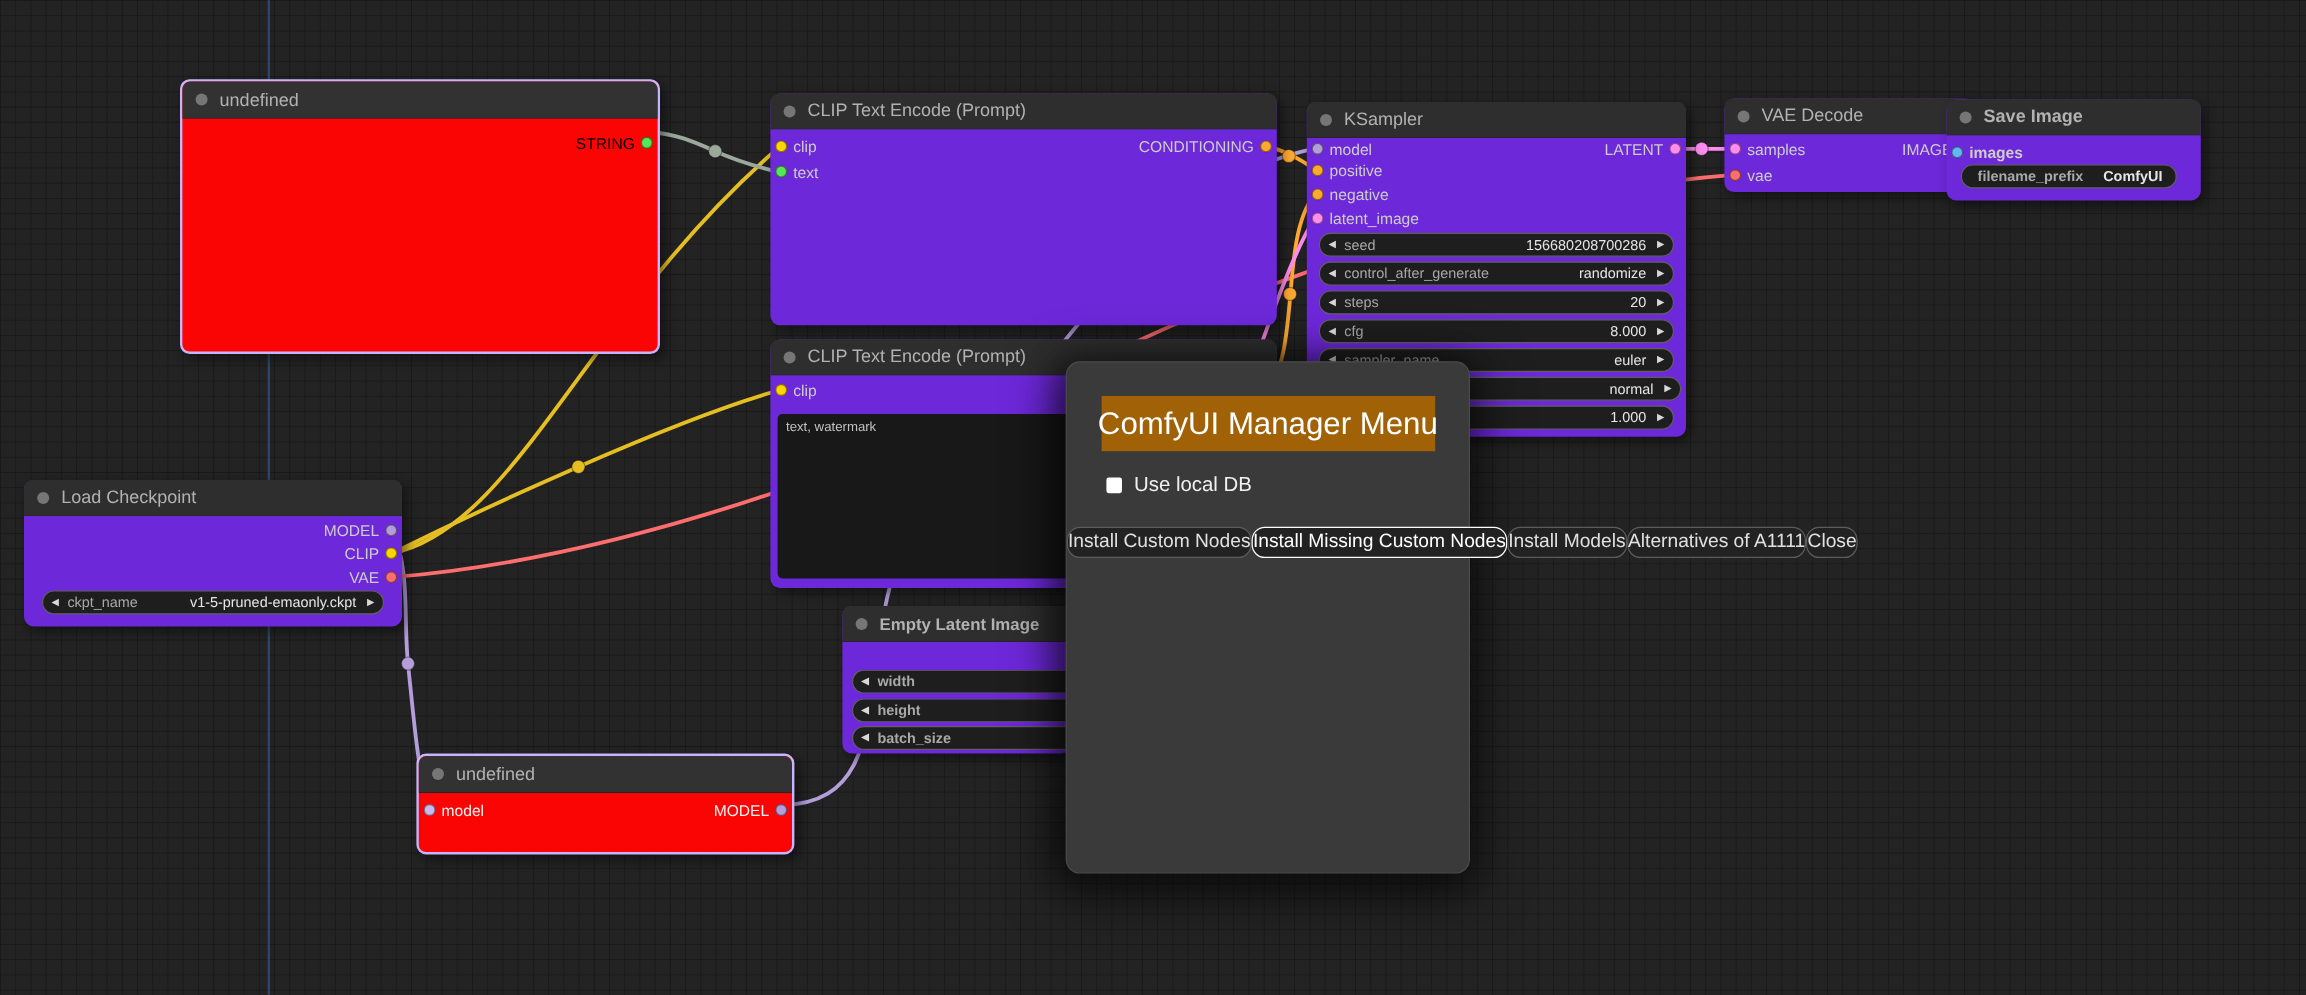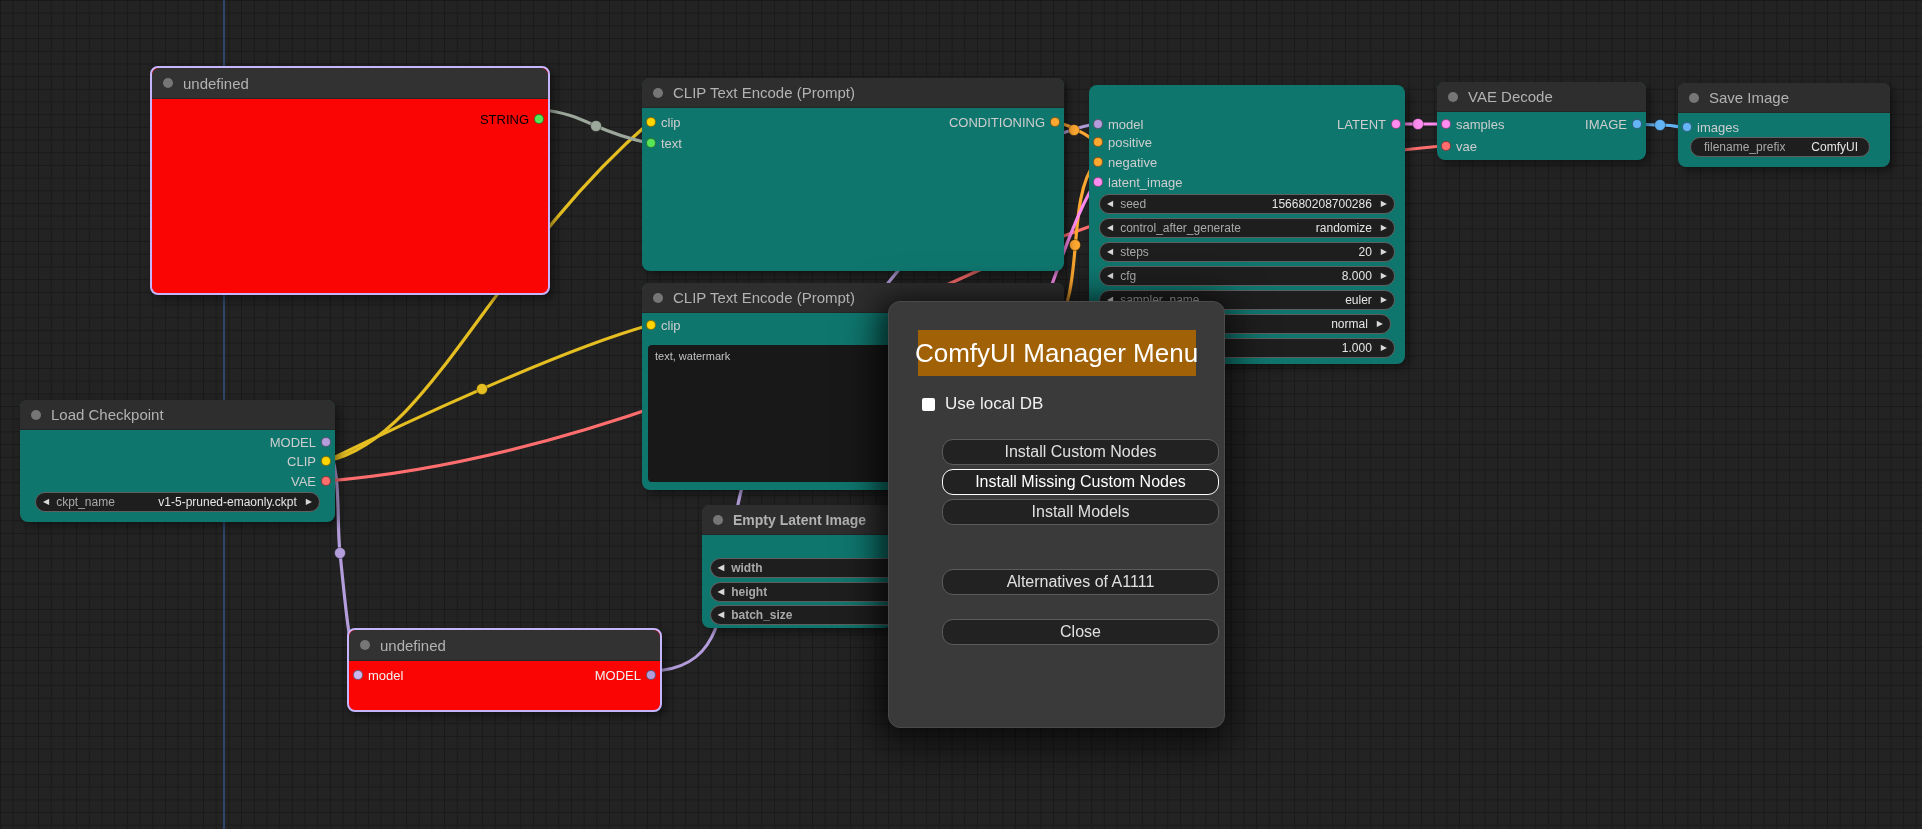--- a/index.html
+++ b/index.html
@@ -9,21 +9,21 @@
     background-color:#232323;
     background-image:
       linear-gradient(#1a1a1a 1px, transparent 1px),
       linear-gradient(90deg,#1a1a1a 1px, transparent 1px);
     background-size:12.7px 12.7px;
   }
   .axis-line{position:absolute;left:223px;top:0;bottom:0;width:2px;background:#2e4c78;opacity:.85;z-index:0;}
   #wires{position:absolute;left:0;top:0;z-index:1;}
 
   
-  .node{position:absolute;z-index:2;background:#0f766e;border-radius:8px;
+  .node{position:absolute;z-index:2;background:#6d28d9;border-radius:8px;
         box-shadow:4px 4px 10px rgba(0,0,0,.45);box-sizing:border-box;}
   .node.red{background:#fb0404;border:2px solid #c4b5fd;}
   .ntitle{height:30px;background:#2e2e2e;border-radius:7px 7px 0 0;display:flex;align-items:center;
           padding:0 11px;color:#b2b2b2;font-size:15px;border-bottom:1px solid #262626;box-sizing:border-box;}
   .node.red .ntitle{background:#323232;height:31px;}
   .tdot{width:10px;height:10px;border-radius:50%;background:#767676;margin-right:10px;flex:0 0 auto;}
   .row{position:absolute;left:0;right:0;height:18px;display:flex;align-items:center;font-size:13px;color:#cdcdcd;}
   .sdot{position:absolute;width:10px;height:10px;border-radius:50%;box-sizing:border-box;border:1px solid rgba(0,0,0,.45);}
   .sdot.l{left:4px;top:4px;}
   .sdot.r{right:4px;top:4px;}
@@ -50,21 +50,21 @@
 
   
   .dialog{position:absolute;left:888px;top:301px;width:337px;height:427px;z-index:3;
           background:#3a3a3a;border:1px solid #4a4a4a;border-radius:12px;box-sizing:border-box;
           box-shadow:0 10px 40px 10px rgba(0,0,0,.55), -6px 0 25px rgba(0,0,0,.4);}
   .dlg-title{width:278px;height:46px;margin:28px auto 0;background:#a16207;color:#fff;font-size:26px;
              display:flex;align-items:center;justify-content:center;white-space:nowrap;}
   .dlg-checkrow{display:flex;align-items:center;margin:18px 0 0 33px;gap:10px;}
   .cb{width:13px;height:13px;background:#fff;border-radius:2px;flex:0 0 auto;}
   .dlg-checklabel{color:#f0f0f0;font-size:17px;}
-  .dlg-buttons{margin-top:25px;display:flex;flex-direction:column;align-items:center;padding-left:48px;}
+  .dlg-buttons{margin-top:25px;display:flex;flex-direction:row;align-items:center;}
   .dlg-btn{width:277px;height:26px;margin-bottom:4px;background:#222;border:1.5px solid #5c5c5c;
            border-radius:11px;color:#e0e0e0;font-size:16px;display:flex;align-items:center;
            justify-content:center;box-sizing:border-box;white-space:nowrap;}
   .dlg-btn.hl{border-color:#fdfdfd;color:#fff;}
   .gap{height:20px;flex:0 0 auto;}
 </style>
 </head>
 <body>
 
 <div class="axis-line"></div>
@@ -128,20 +128,24 @@
     <span>CLIP Text Encode (Prompt)</span>
   </div>
   <div class="row" style="top:33px;">
     <span class="sdot l c-yellow"></span>
     <span class="slabel in">clip</span>
   </div>
   <div class="textbox" style="left:6px;top:62px;width:410px;height:137px;">text, watermark</div>
 </div>
 
 <div class="node" style="left:1089px;top:85px;width:316px;height:279px;">
+  <div class="ntitle">
+    <span class="tdot"></span>
+    <span>KSampler</span>
+  </div>
   <div class="row" style="top:30px;">
     <span class="sdot l c-purple"></span>
     <span class="slabel in">model</span>
     <span class="slabel out">LATENT</span>
     <span class="sdot r c-pink"></span>
   </div>
   <div class="row" style="top:48px;">
     <span class="sdot l c-orange"></span>
     <span class="slabel in">positive</span>
   </div>
@@ -176,21 +180,21 @@
     <span class="wlabel">cfg</span>
     <span class="wvalue">8.000</span>
     <span class="warr">▶</span>
   </div>
   <div class="widget" style="left:10px;top:205px;width:296px;">
     <span class="warr">◀</span>
     <span class="wlabel">sampler_name</span>
     <span class="wvalue">euler</span>
     <span class="warr">▶</span>
   </div>
-  <div class="widget" style="left:6px;top:229px;width:296px;">
+  <div class="widget" style="left:16px;top:229px;width:296px;">
     <span class="warr">◀</span>
     <span class="wlabel"></span>
     <span class="wvalue">normal</span>
     <span class="warr">▶</span>
   </div>
   <div class="widget" style="left:10px;top:253px;width:296px;">
     <span class="warr">◀</span>
     <span class="wlabel"></span>
     <span class="wvalue">1.000</span>
     <span class="warr">▶</span>
@@ -207,21 +211,21 @@
     <span class="slabel in">samples</span>
     <span class="slabel out">IMAGE</span>
     <span class="sdot r c-blue"></span>
   </div>
   <div class="row" style="top:55px;">
     <span class="sdot l c-red"></span>
     <span class="slabel in">vae</span>
   </div>
 </div>
 
-<div class="node" style="left:1678px;top:83px;width:212px;height:84px;">
+<div class="node" style="left:1622px;top:83px;width:212px;height:84px;font-weight:bold;">
   <div class="ntitle">
     <span class="tdot"></span>
     <span>Save Image</span>
   </div>
   <div class="row" style="top:35px;">
     <span class="sdot l c-blue"></span>
     <span class="slabel in">images</span>
   </div>
   <div class="widget noarrow" style="left:12px;top:54px;width:180px;">
     <span class="wlabel">filename_prefix</span>

